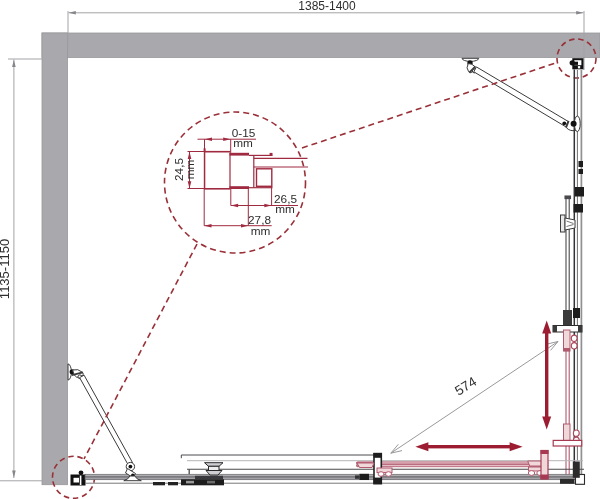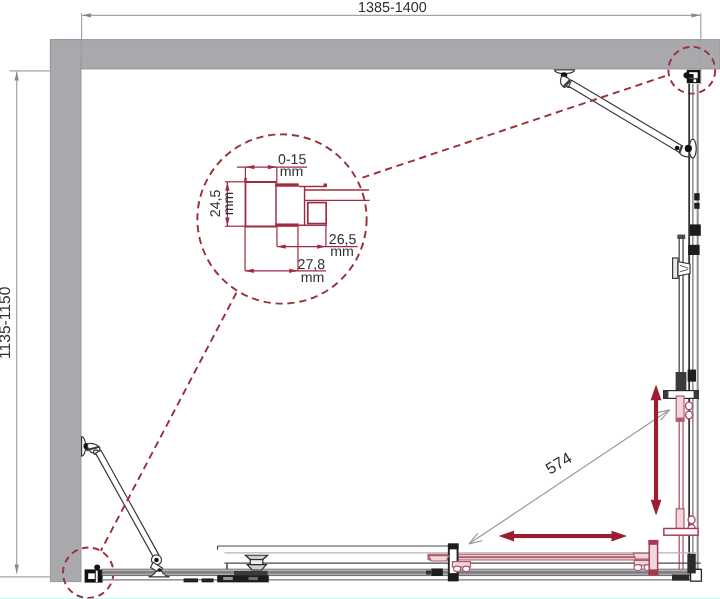--- a/index.html
+++ b/index.html
@@ -1,16 +1,16 @@
 <!DOCTYPE html>
 <html><head>
 <meta charset="utf-8">
 <style>
 html,body{margin:0;padding:0;background:#fff;}
-#stage{width:600px;height:499px;position:relative;overflow:hidden;background:#5eead4;}
+#stage{width:600px;height:499px;position:relative;overflow:hidden;background:#f97316;}
 svg{display:block;}
 text{font-family:"Liberation Sans",sans-serif;fill:#2e2e2e;}
 </style>
 </head>
 <body>
 <div id="stage">
 <svg width="600" height="499" viewBox="0 0 600 499">
 <defs>
 <linearGradient id="railv" x1="0" y1="0" x2="0" y2="1">
   <stop offset="0" stop-color="#ececee"></stop>

